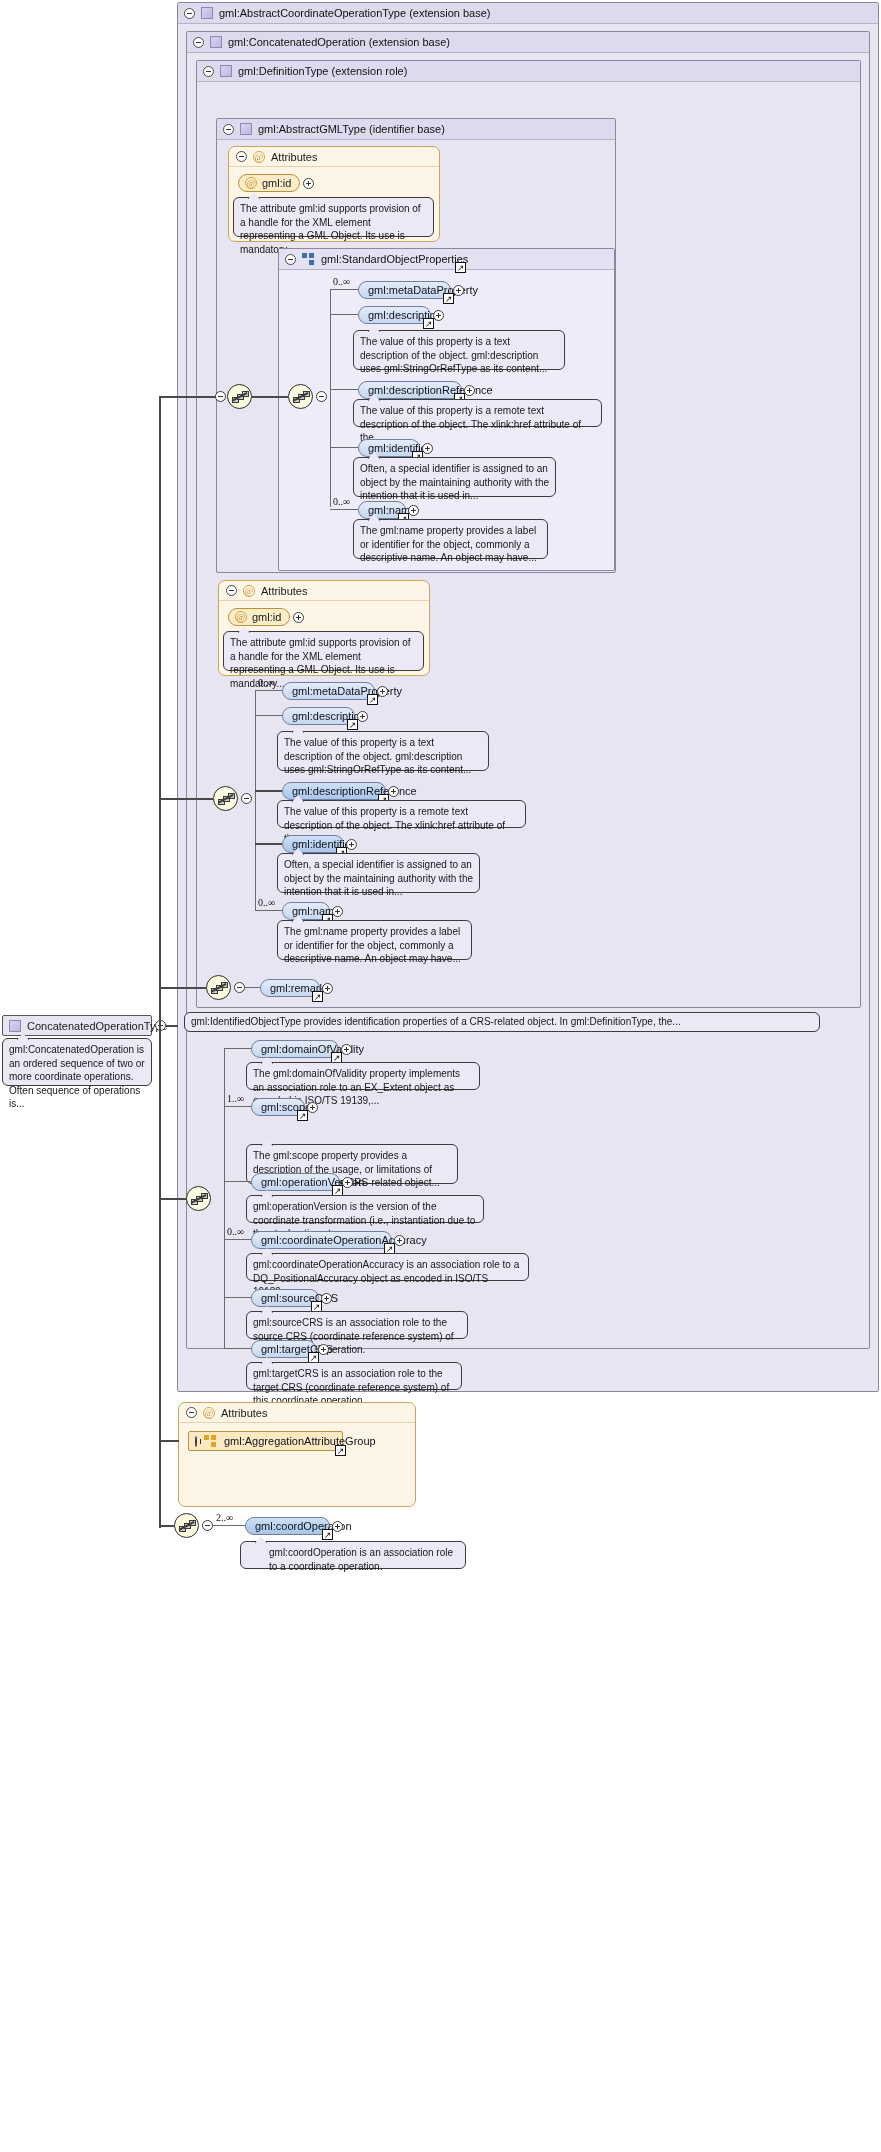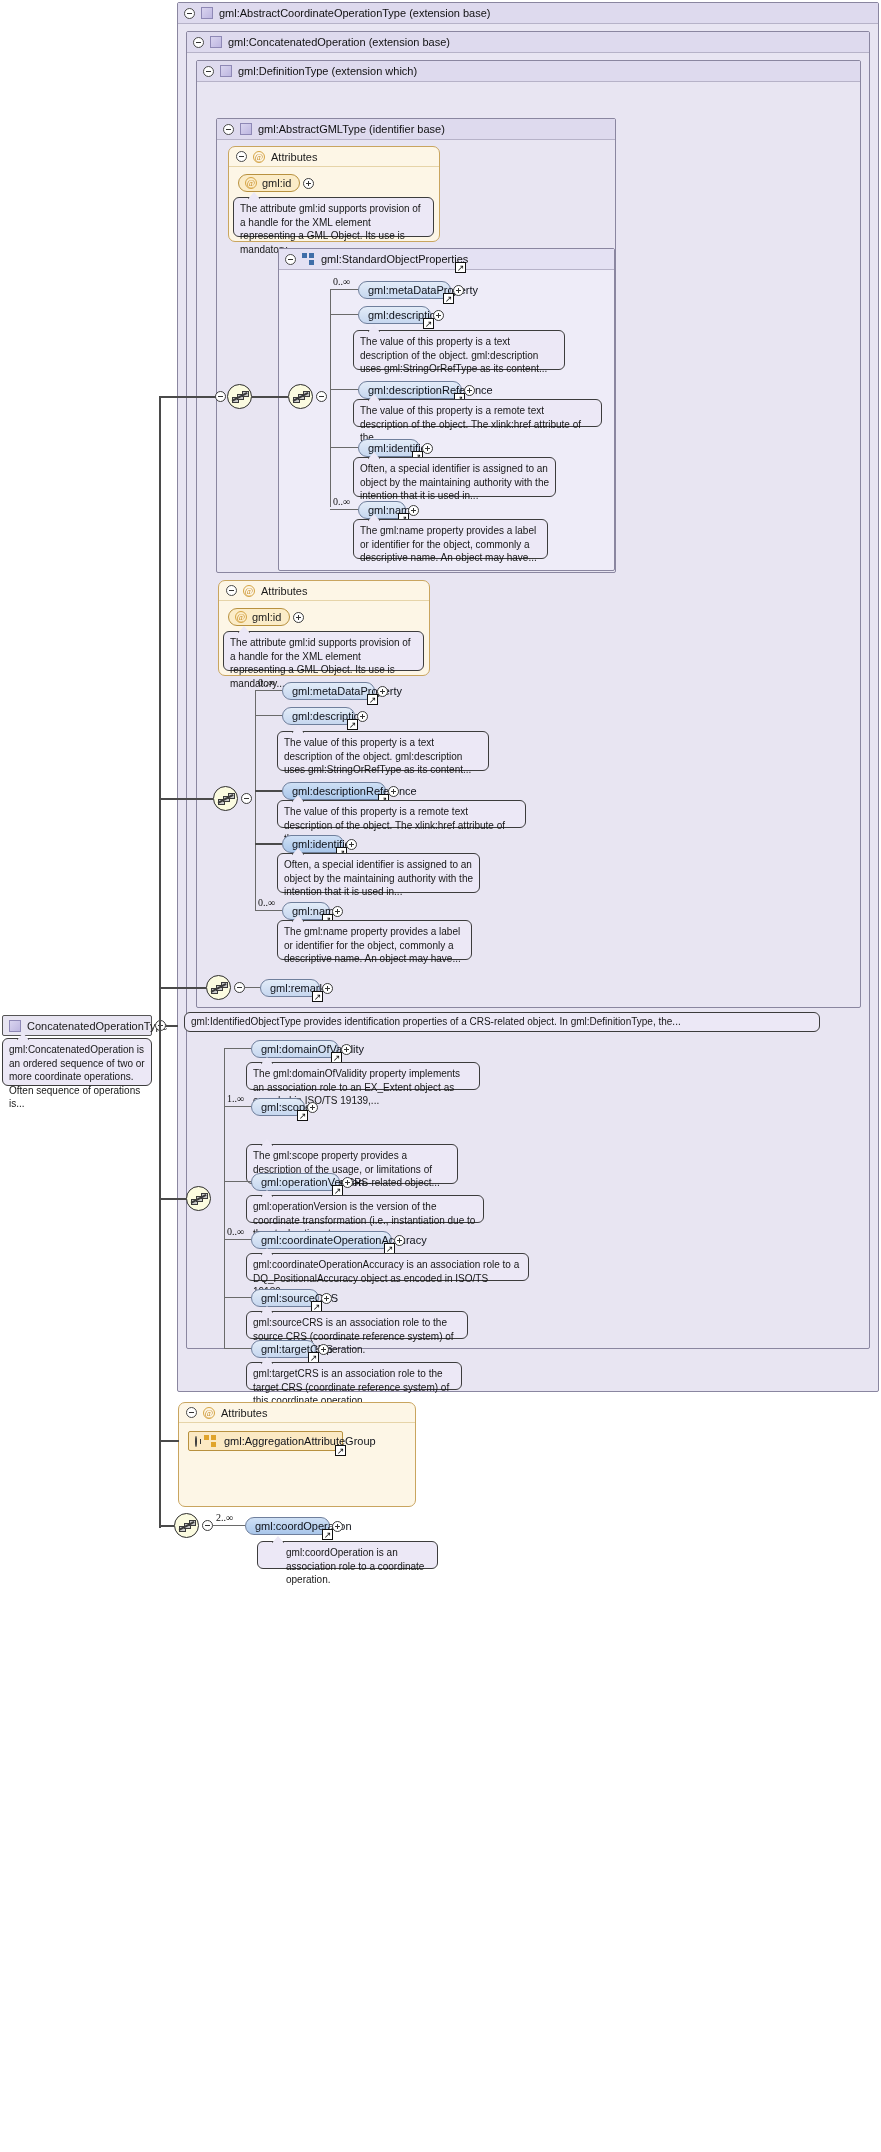--- a/index.html
+++ b/index.html
@@ -291,21 +291,21 @@
       <span class="tog"></span>
       <span class="sq-ct"></span>
       <span class="frame-title">gml:ConcatenatedOperation (extension base)</span>
     </div>
   </div>
 
   <div class="frame" style="left:196px; top:60px; width:665px; height:948px;">
     <div class="frame-hdr">
       <span class="tog"></span>
       <span class="sq-ct"></span>
-      <span class="frame-title">gml:DefinitionType (extension which)</span>
+      <span class="frame-title">gml:DefinitionType (extension role)</span>
     </div>
   </div>
 
 
   <div class="frame" style="left:216px; top:118px; width:400px; height:455px;">
     <div class="frame-hdr">
       <span class="tog"></span>
       <span class="sq-ct"></span>
       <span class="frame-title">gml:AbstractGMLType (identifier base)</span>
     </div>
@@ -627,21 +627,21 @@
       <span class="bar"></span>
   </div>
   <span class="collapse" style="left:202px; top:1520px;"></span>
   <div class="ln h" style="left:213px; top:1525px; width:32px;"></div>
   <div class="occ" style="left:216px; top:1512px;">2..∞</div>
   <div class="elnode strong" style="left:245px; top:1517px; width:85px;">
     <span>gml:coordOperation</span>
     <span class="fold">↗</span>
   </div>
   <span class="expand" style="left:332px; top:1521px;"></span>
-  <div class="doc" style="left:257px; top:1541px; width:181px; height:28px;padding-left:28px;">
+  <div class="doc" style="left:240px; top:1541px; width:226px; height:28px;padding-left:28px;">
     <span class="tail"></span>
     <span>gml:coordOperation is an association role to a coordinate operation.</span>
   </div>
 
   <div class="ln v thick" style="left:159px; top:1025px; height:503px;"></div>
   <div class="ln h thick" style="left:159px; top:1440px; width:20px;"></div>
   <div class="ln h thick" style="left:159px; top:1525px; width:15px;"></div>
 
 </div>
 

